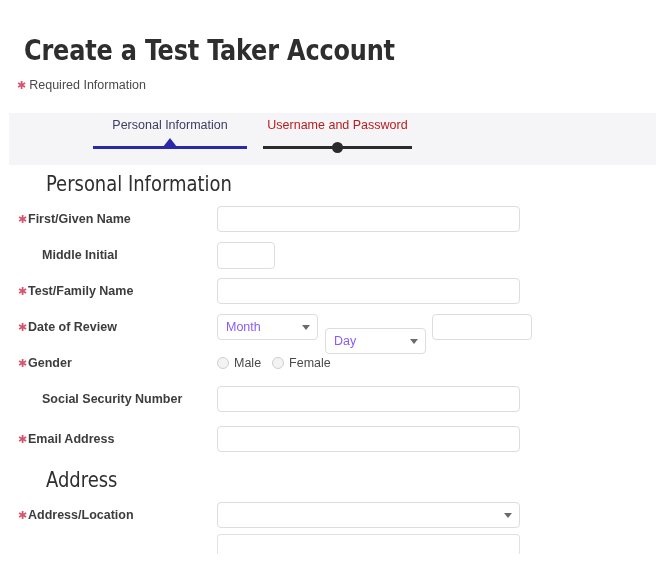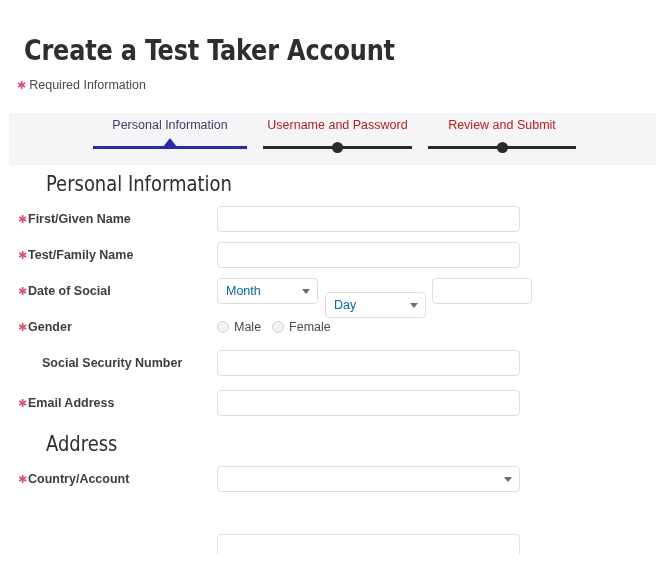--- a/index.html
+++ b/index.html
@@ -175,21 +175,21 @@
   .txt.year   { width: 100px; margin-left: 6px; }
 
   .sel {
     box-sizing: border-box;
     position: relative;
     height: 26px;
     background: #ffffff;
     border: 1px solid #dddddd;
     border-radius: 4px;
     font-size: 12.5px;
-    color: #0369a1;
+    color: #8b5cf6;
     display: flex;
     align-items: center;
     padding: 0 8px;
     cursor: pointer;
   }
   .sel.month { width: 101px; }
   .sel.day   { width: 101px; margin-left: 7px; margin-top: 28px; }
   .sel.country { width: 303px; }
   .sel .caret {
     position: absolute;
@@ -243,54 +243,55 @@
     <div class="step-line"></div>
     <div class="step-marker"></div>
   </div>
 
   <div class="step" style="left:248px; width:161px;">
     <div class="step-label">Username and Password</div>
     <div class="step-line"></div>
     <div class="step-marker"></div>
   </div>
 
-  <div class="step" style="left:413px; width:160px;">
-    <div class="step-label">Review and Submit</div>
-    <div class="step-line"></div>
-    <div class="step-marker"></div>
-  </div>
 
 </div>
 
 <div class="form-area">
 
   <h2 class="section-heading">Personal Information</h2>
 
   <div class="row">
     <div class="label">
       <span class="req-star">✱</span><span>First/Given Name</span>
     </div>
     <div class="field-zone">
       <input class="txt wide" type="text" value="" style="">
     </div>
   </div>
 
+  <div class="row">
+    <div class="label indent">Middle Initial</div>
+    <div class="field-zone">
+      <input class="txt tiny" type="text" value="" style="">
+    </div>
+  </div>
 
   <div class="row">
     <div class="label">
       <span class="req-star">✱</span><span>Test/Family Name</span>
     </div>
     <div class="field-zone">
       <input class="txt wide" type="text" value="" style="">
     </div>
   </div>
 
   <div class="row">
     <div class="label">
-      <span class="req-star">✱</span><span>Date of Social</span>
+      <span class="req-star">✱</span><span>Date of Review</span>
     </div>
     <div class="field-zone">
       <div class="sel month">
         <span>Month</span>
         <span class="caret"></span>
       </div>
       <div class="sel day">
         <span>Day</span>
         <span class="caret"></span>
       </div>
@@ -329,21 +330,21 @@
     </div>
     <div class="field-zone">
       <input class="txt wide" type="text" value="" style="">
     </div>
   </div>
 
   <h2 class="section-heading heading-address">Address</h2>
 
   <div class="row">
     <div class="label">
-      <span class="req-star">✱</span><span>Country/Account</span>
+      <span class="req-star">✱</span><span>Address/Location</span>
     </div>
     <div class="field-zone">
       <div class="sel country">
         <span></span>
         <span class="caret"></span>
       </div>
     </div>
   </div>
 
 </div>

